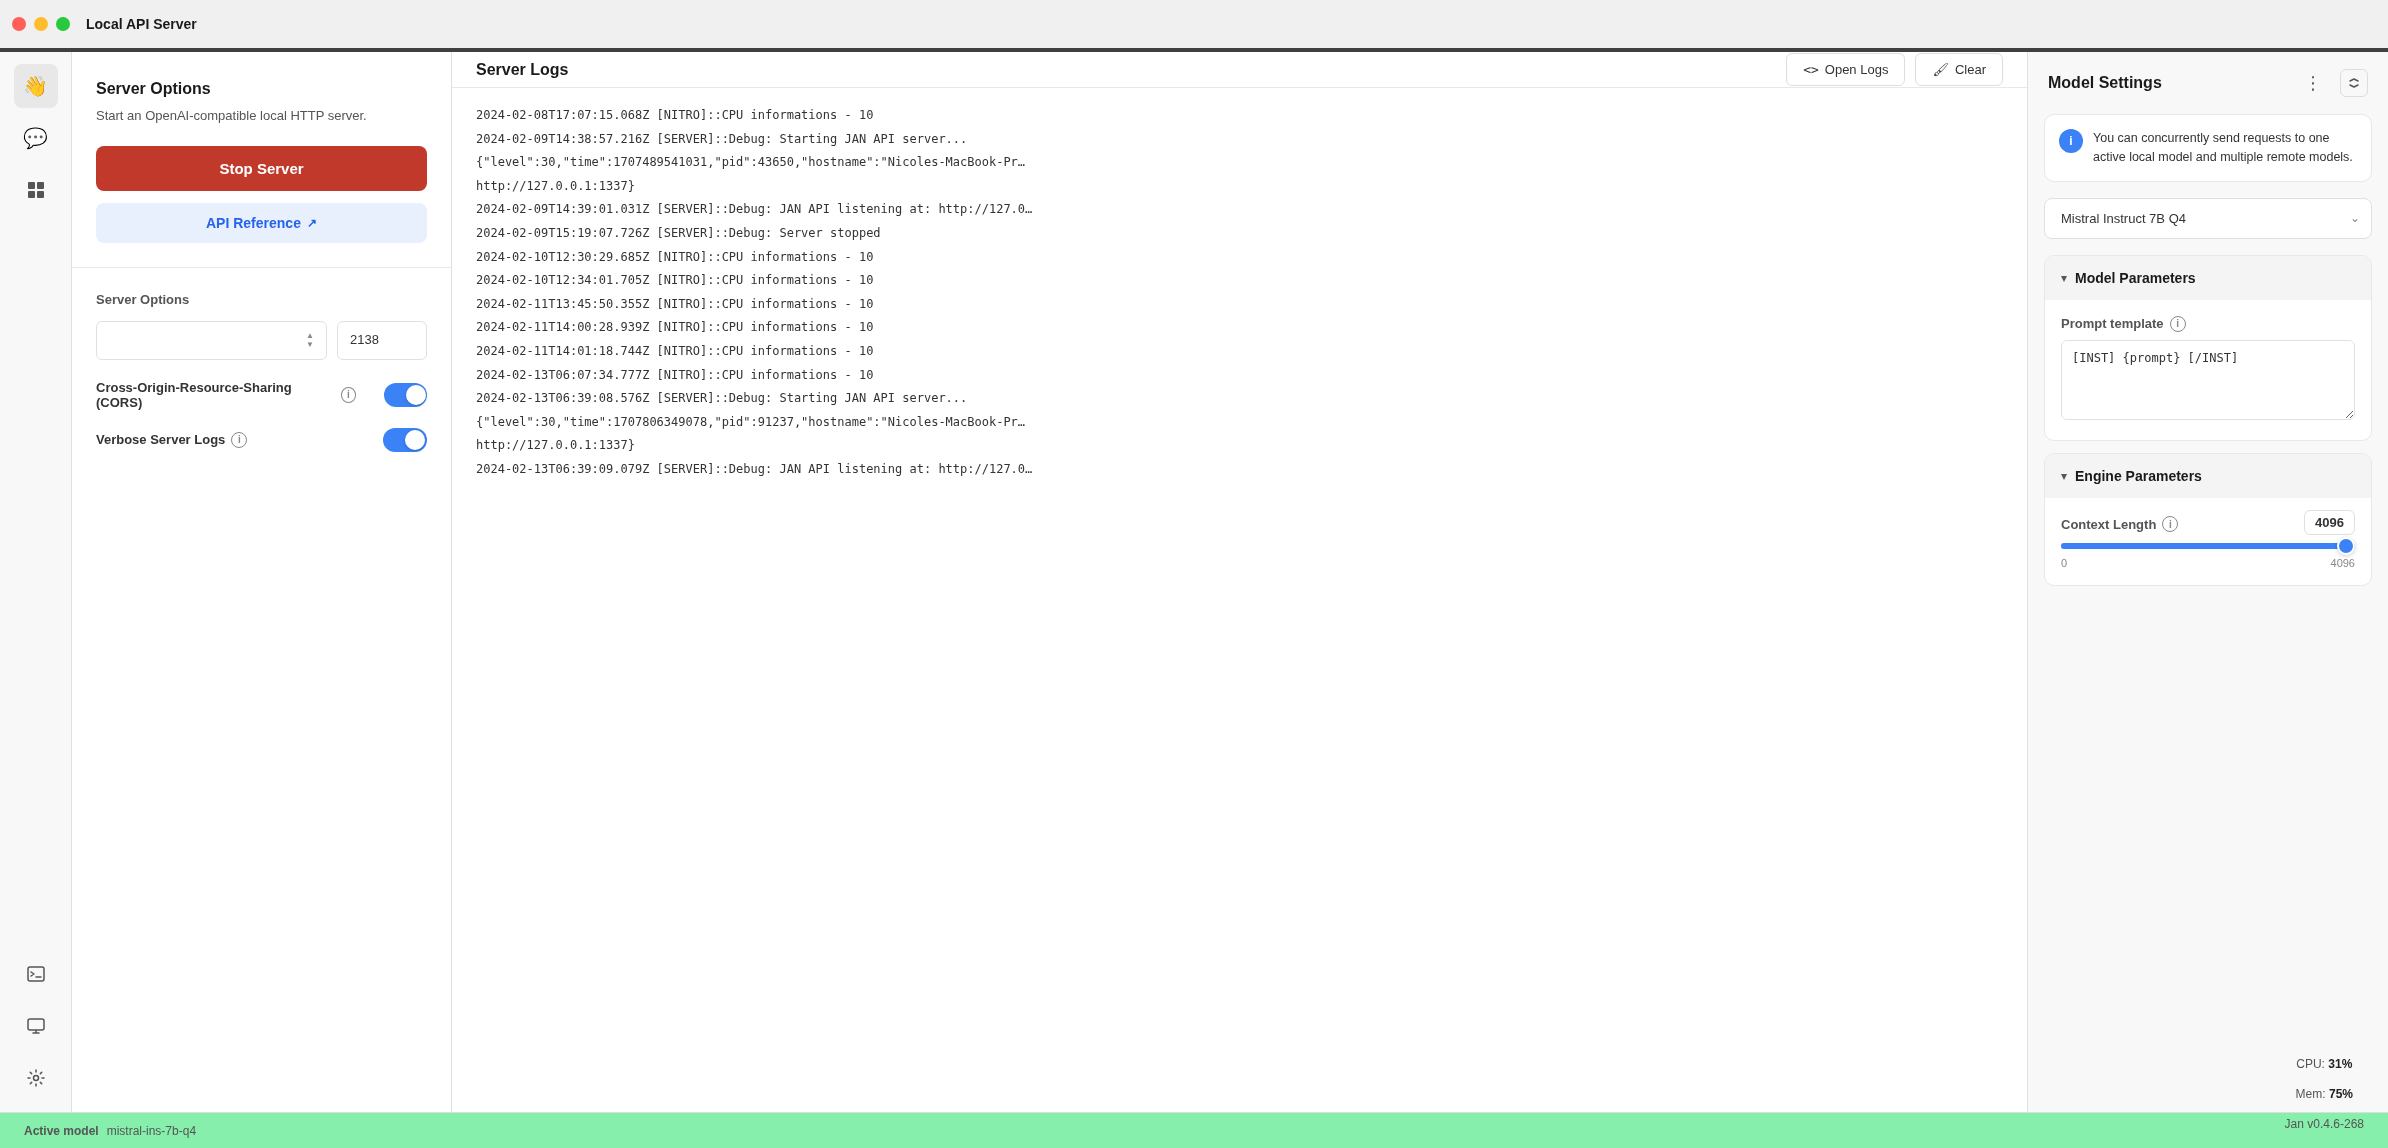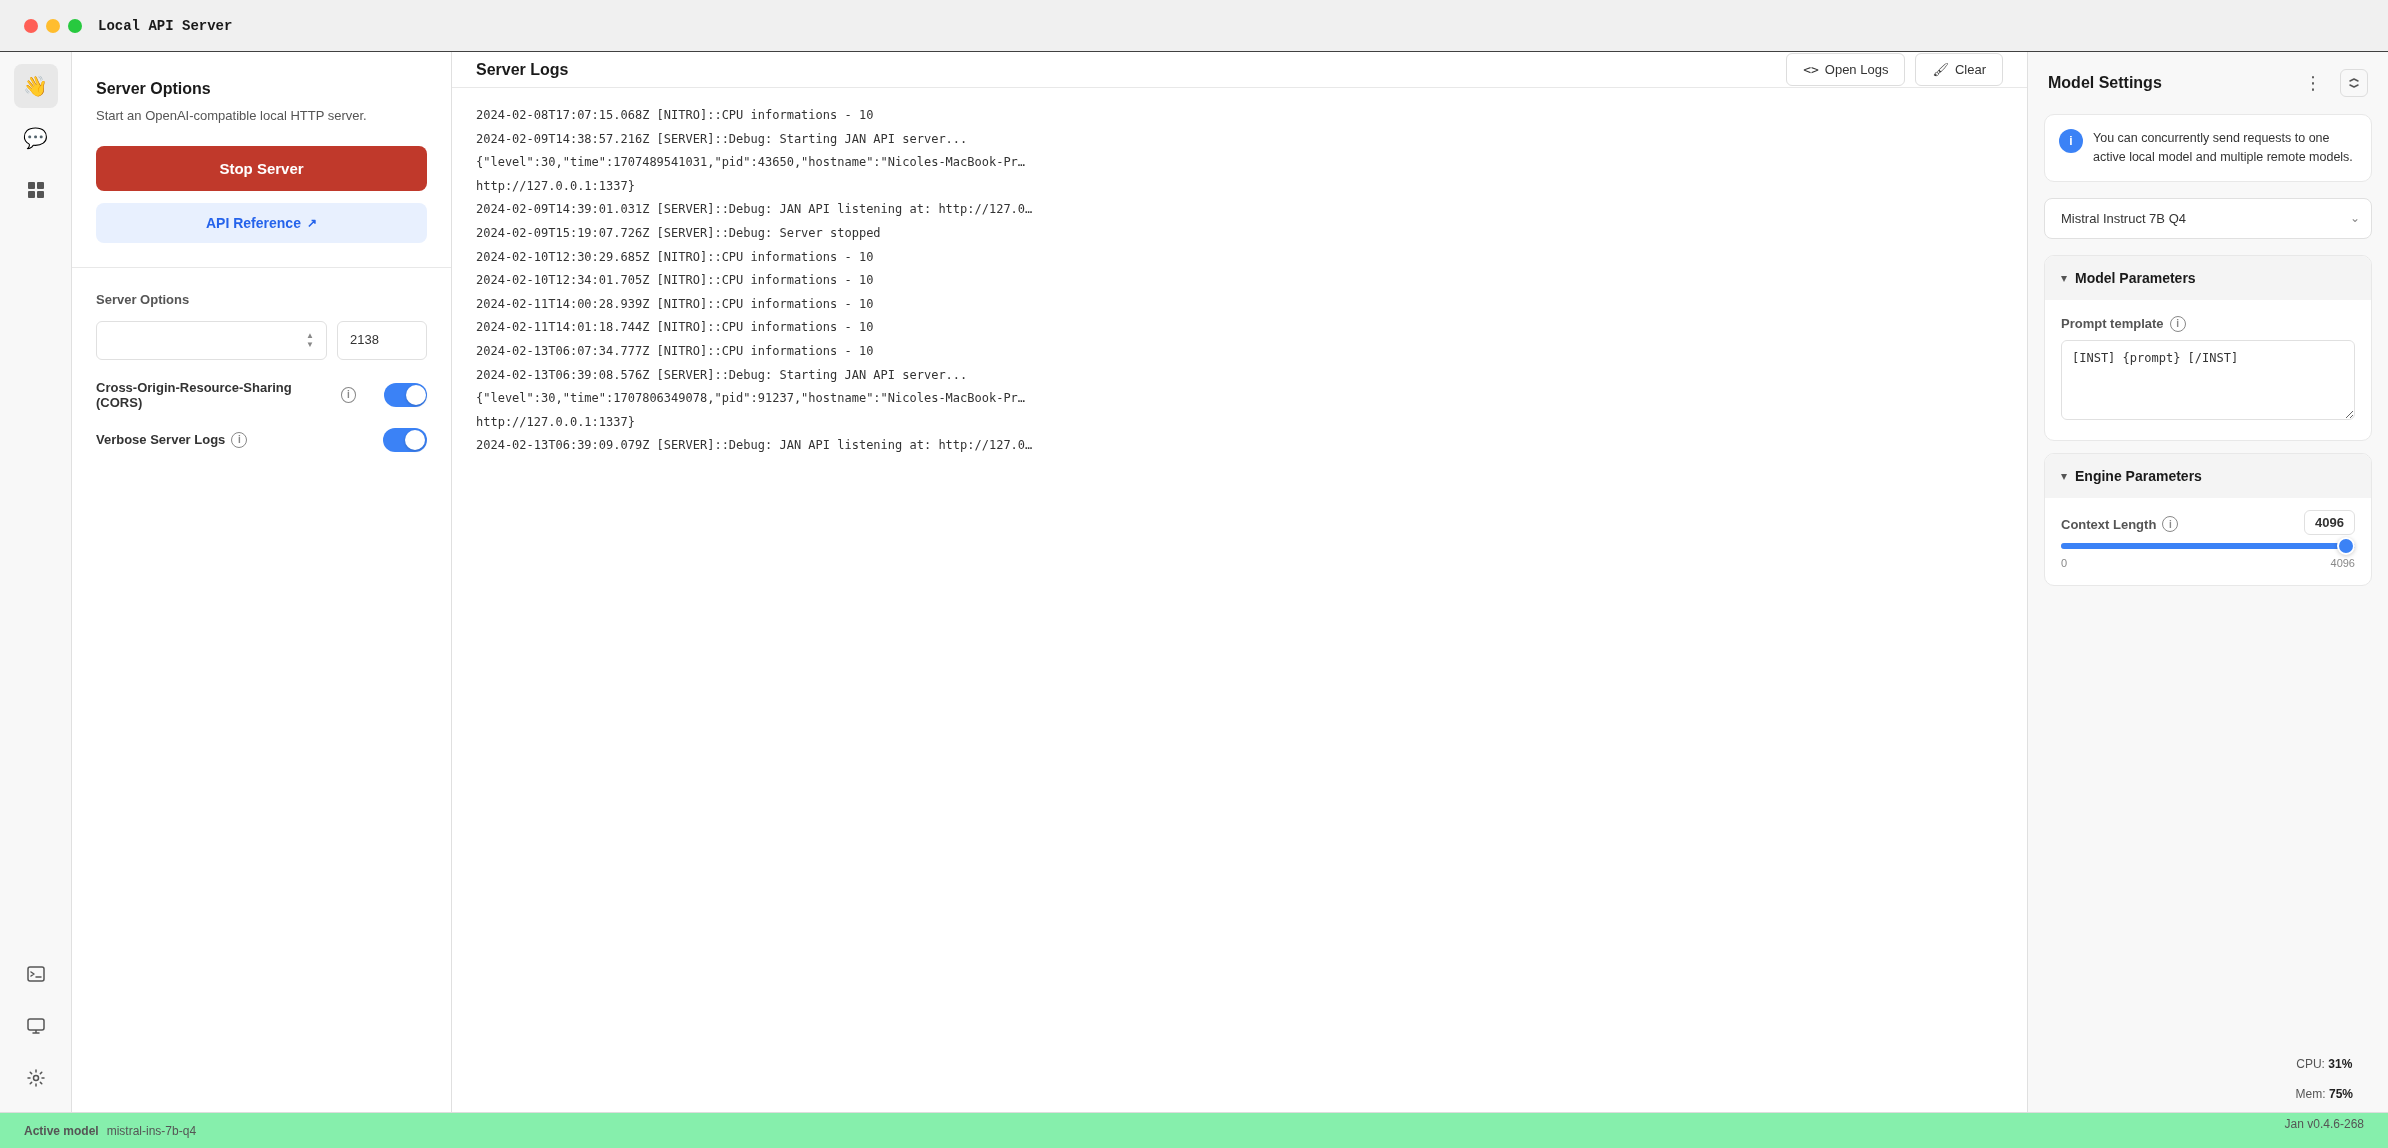--- a/index.html
+++ b/index.html
@@ -12,24 +12,23 @@
       display: flex;
       flex-direction: column;
     }
 
     
     .titlebar {
       height: 52px;
       background: #f0f0f0;
       display: flex;
       align-items: center;
-      padding: 0 24px;
-      border-bottom: 1px solid #404040;
+      padding: 0 12px;
+      border-bottom: 4px solid #404040;
       flex-shrink: 0;
-      font-family: Liberation Mono, monospace;
     }
     .traffic-lights {
       display: flex;
       gap: 8px;
       margin-right: 16px;
     }
     .traffic-light {
       width: 14px;
       height: 14px;
       border-radius: 50%;
@@ -615,20 +614,21 @@
     </div>
     <div class="logs-content" id="logs-content">
     <div class="log-line">2024-02-08T17:07:15.068Z [NITRO]::CPU informations - 10</div>
         <div class="log-line">2024-02-09T14:38:57.216Z [SERVER]::Debug: Starting JAN API server...</div>
         <div class="log-line">{"level":30,"time":1707489541031,"pid":43650,"hostname":"Nicoles-MacBook-Pr…</div>
         <div class="log-line">http://127.0.0.1:1337}</div>
         <div class="log-line">2024-02-09T14:39:01.031Z [SERVER]::Debug: JAN API listening at: http://127.0…</div>
         <div class="log-line">2024-02-09T15:19:07.726Z [SERVER]::Debug: Server stopped</div>
         <div class="log-line">2024-02-10T12:30:29.685Z [NITRO]::CPU informations - 10</div>
         <div class="log-line">2024-02-10T12:34:01.705Z [NITRO]::CPU informations - 10</div>
+        <div class="log-line">2024-02-11T13:45:50.355Z [NITRO]::CPU informations - 10</div>
         <div class="log-line">2024-02-11T14:00:28.939Z [NITRO]::CPU informations - 10</div>
         <div class="log-line">2024-02-11T14:01:18.744Z [NITRO]::CPU informations - 10</div>
         <div class="log-line">2024-02-13T06:07:34.777Z [NITRO]::CPU informations - 10</div>
         <div class="log-line">2024-02-13T06:39:08.576Z [SERVER]::Debug: Starting JAN API server...</div>
         <div class="log-line">{"level":30,"time":1707806349078,"pid":91237,"hostname":"Nicoles-MacBook-Pr…</div>
         <div class="log-line">http://127.0.0.1:1337}</div>
         <div class="log-line">2024-02-13T06:39:09.079Z [SERVER]::Debug: JAN API listening at: http://127.0…</div>
       </div>
   </div>
 

